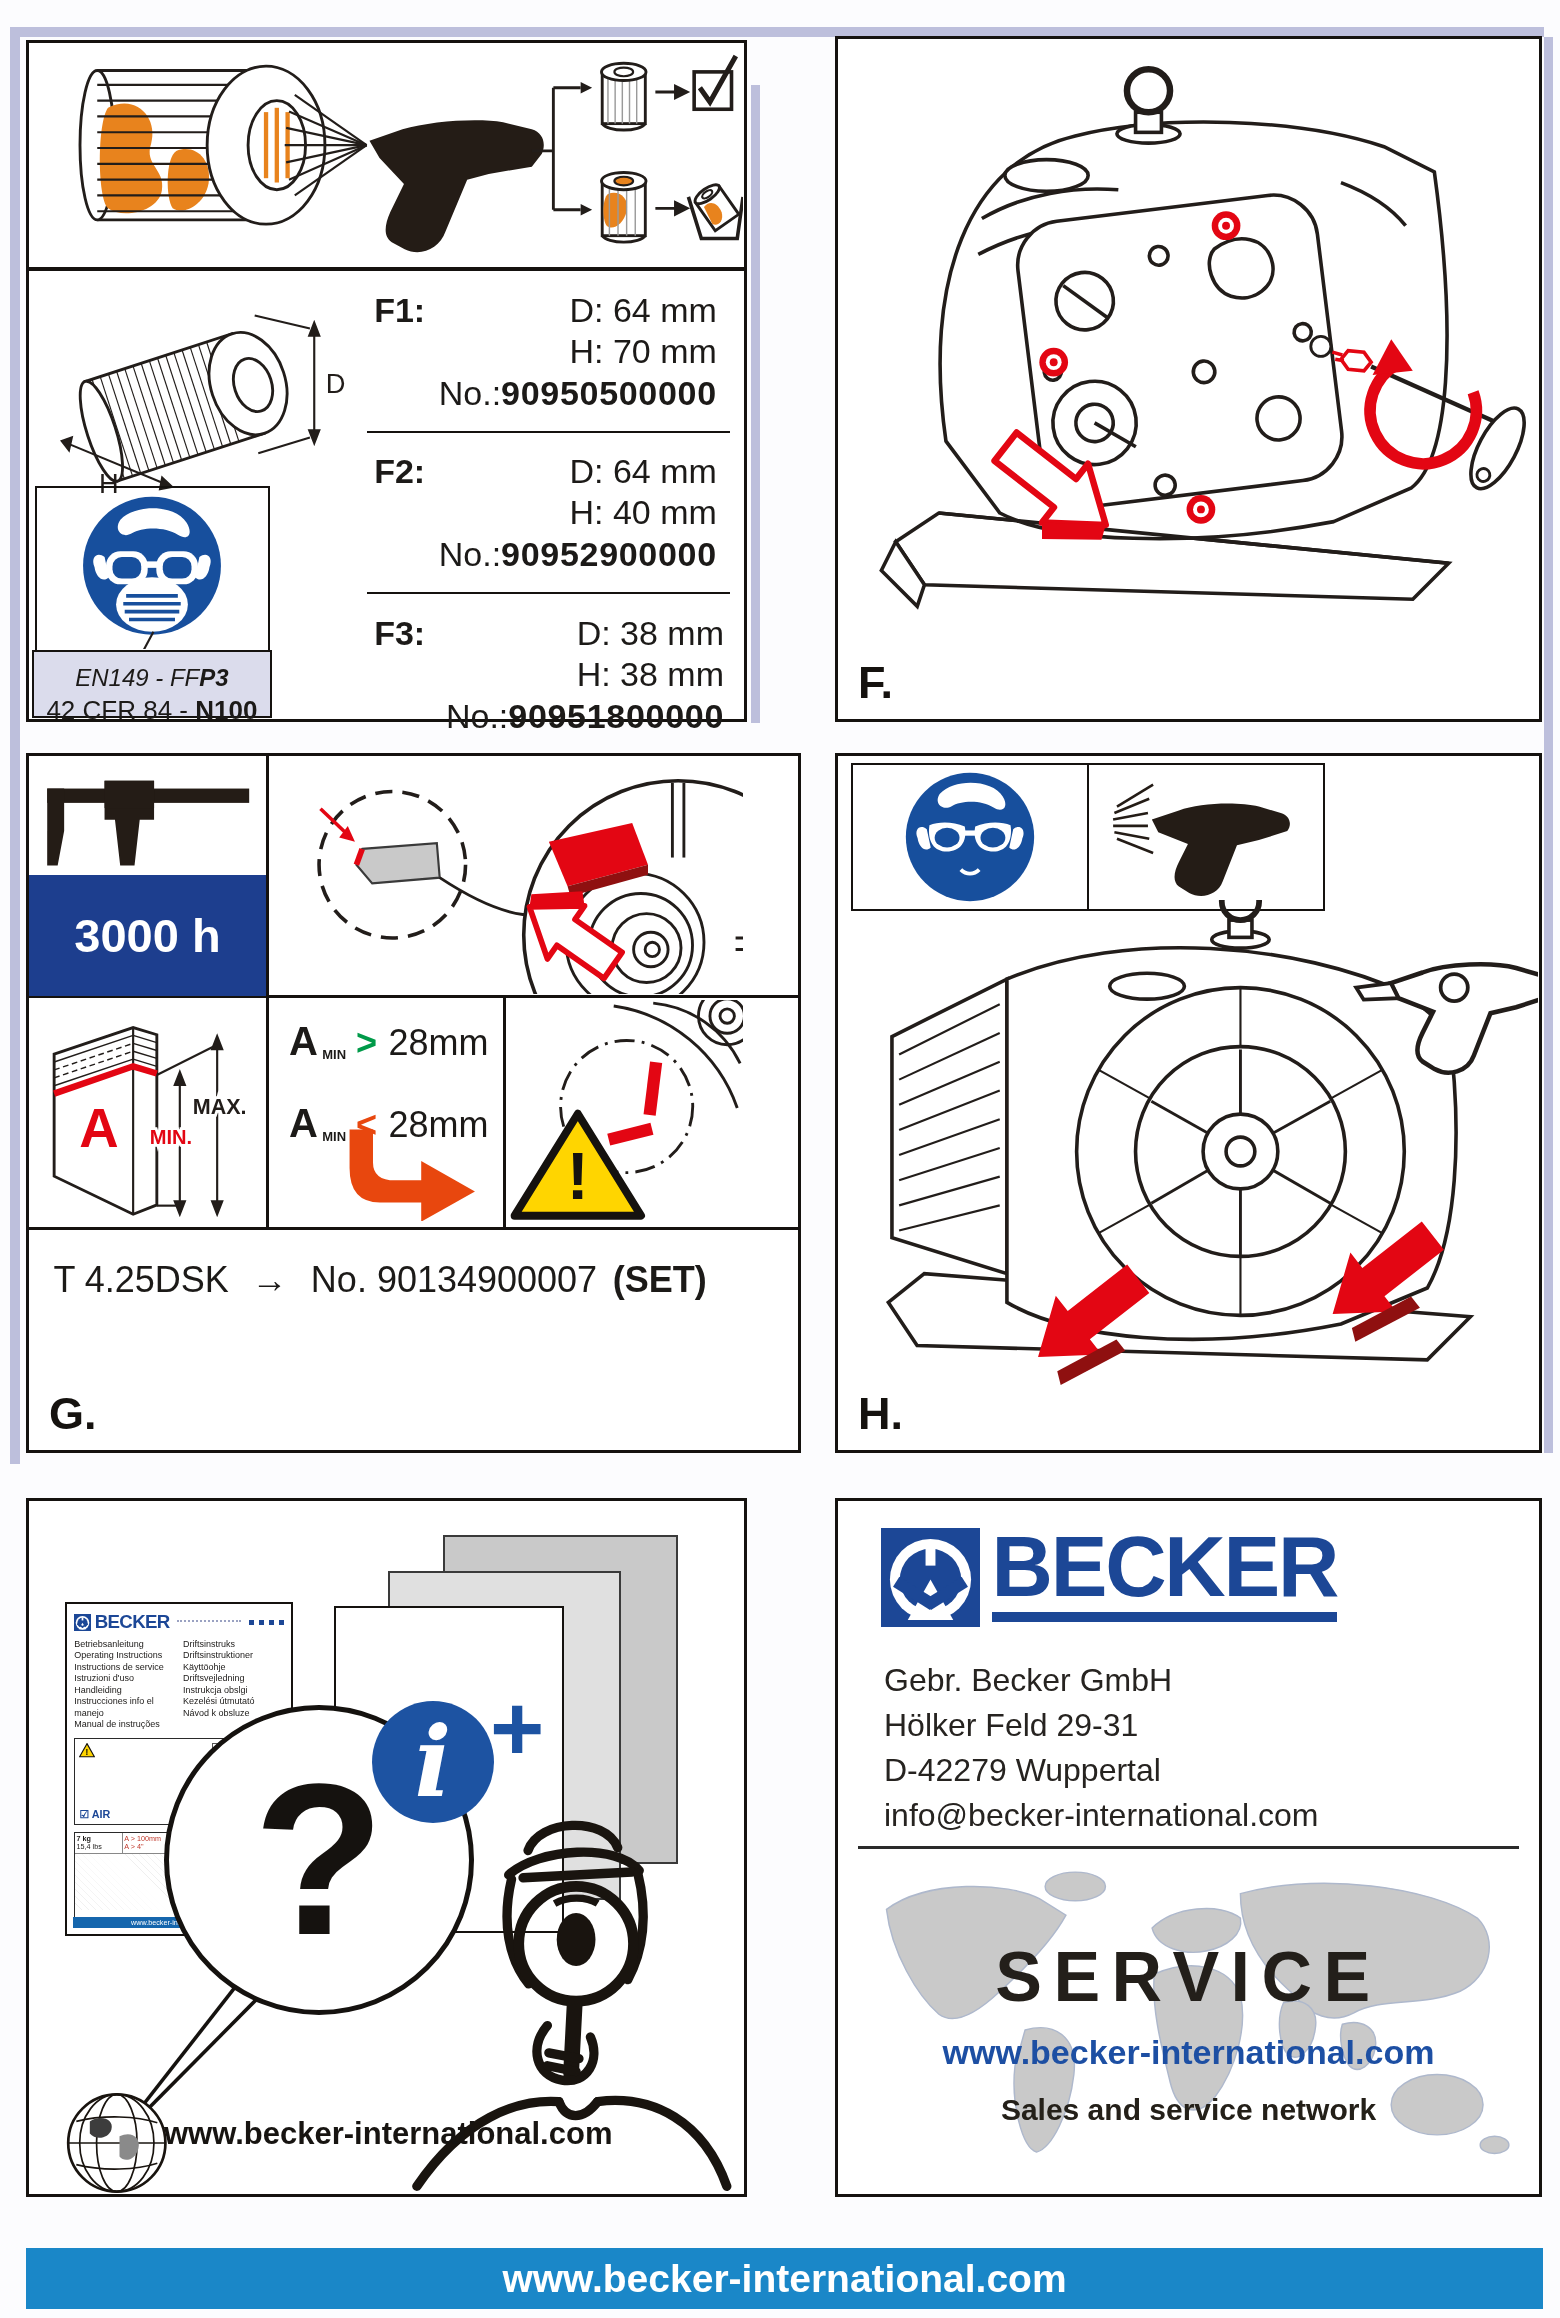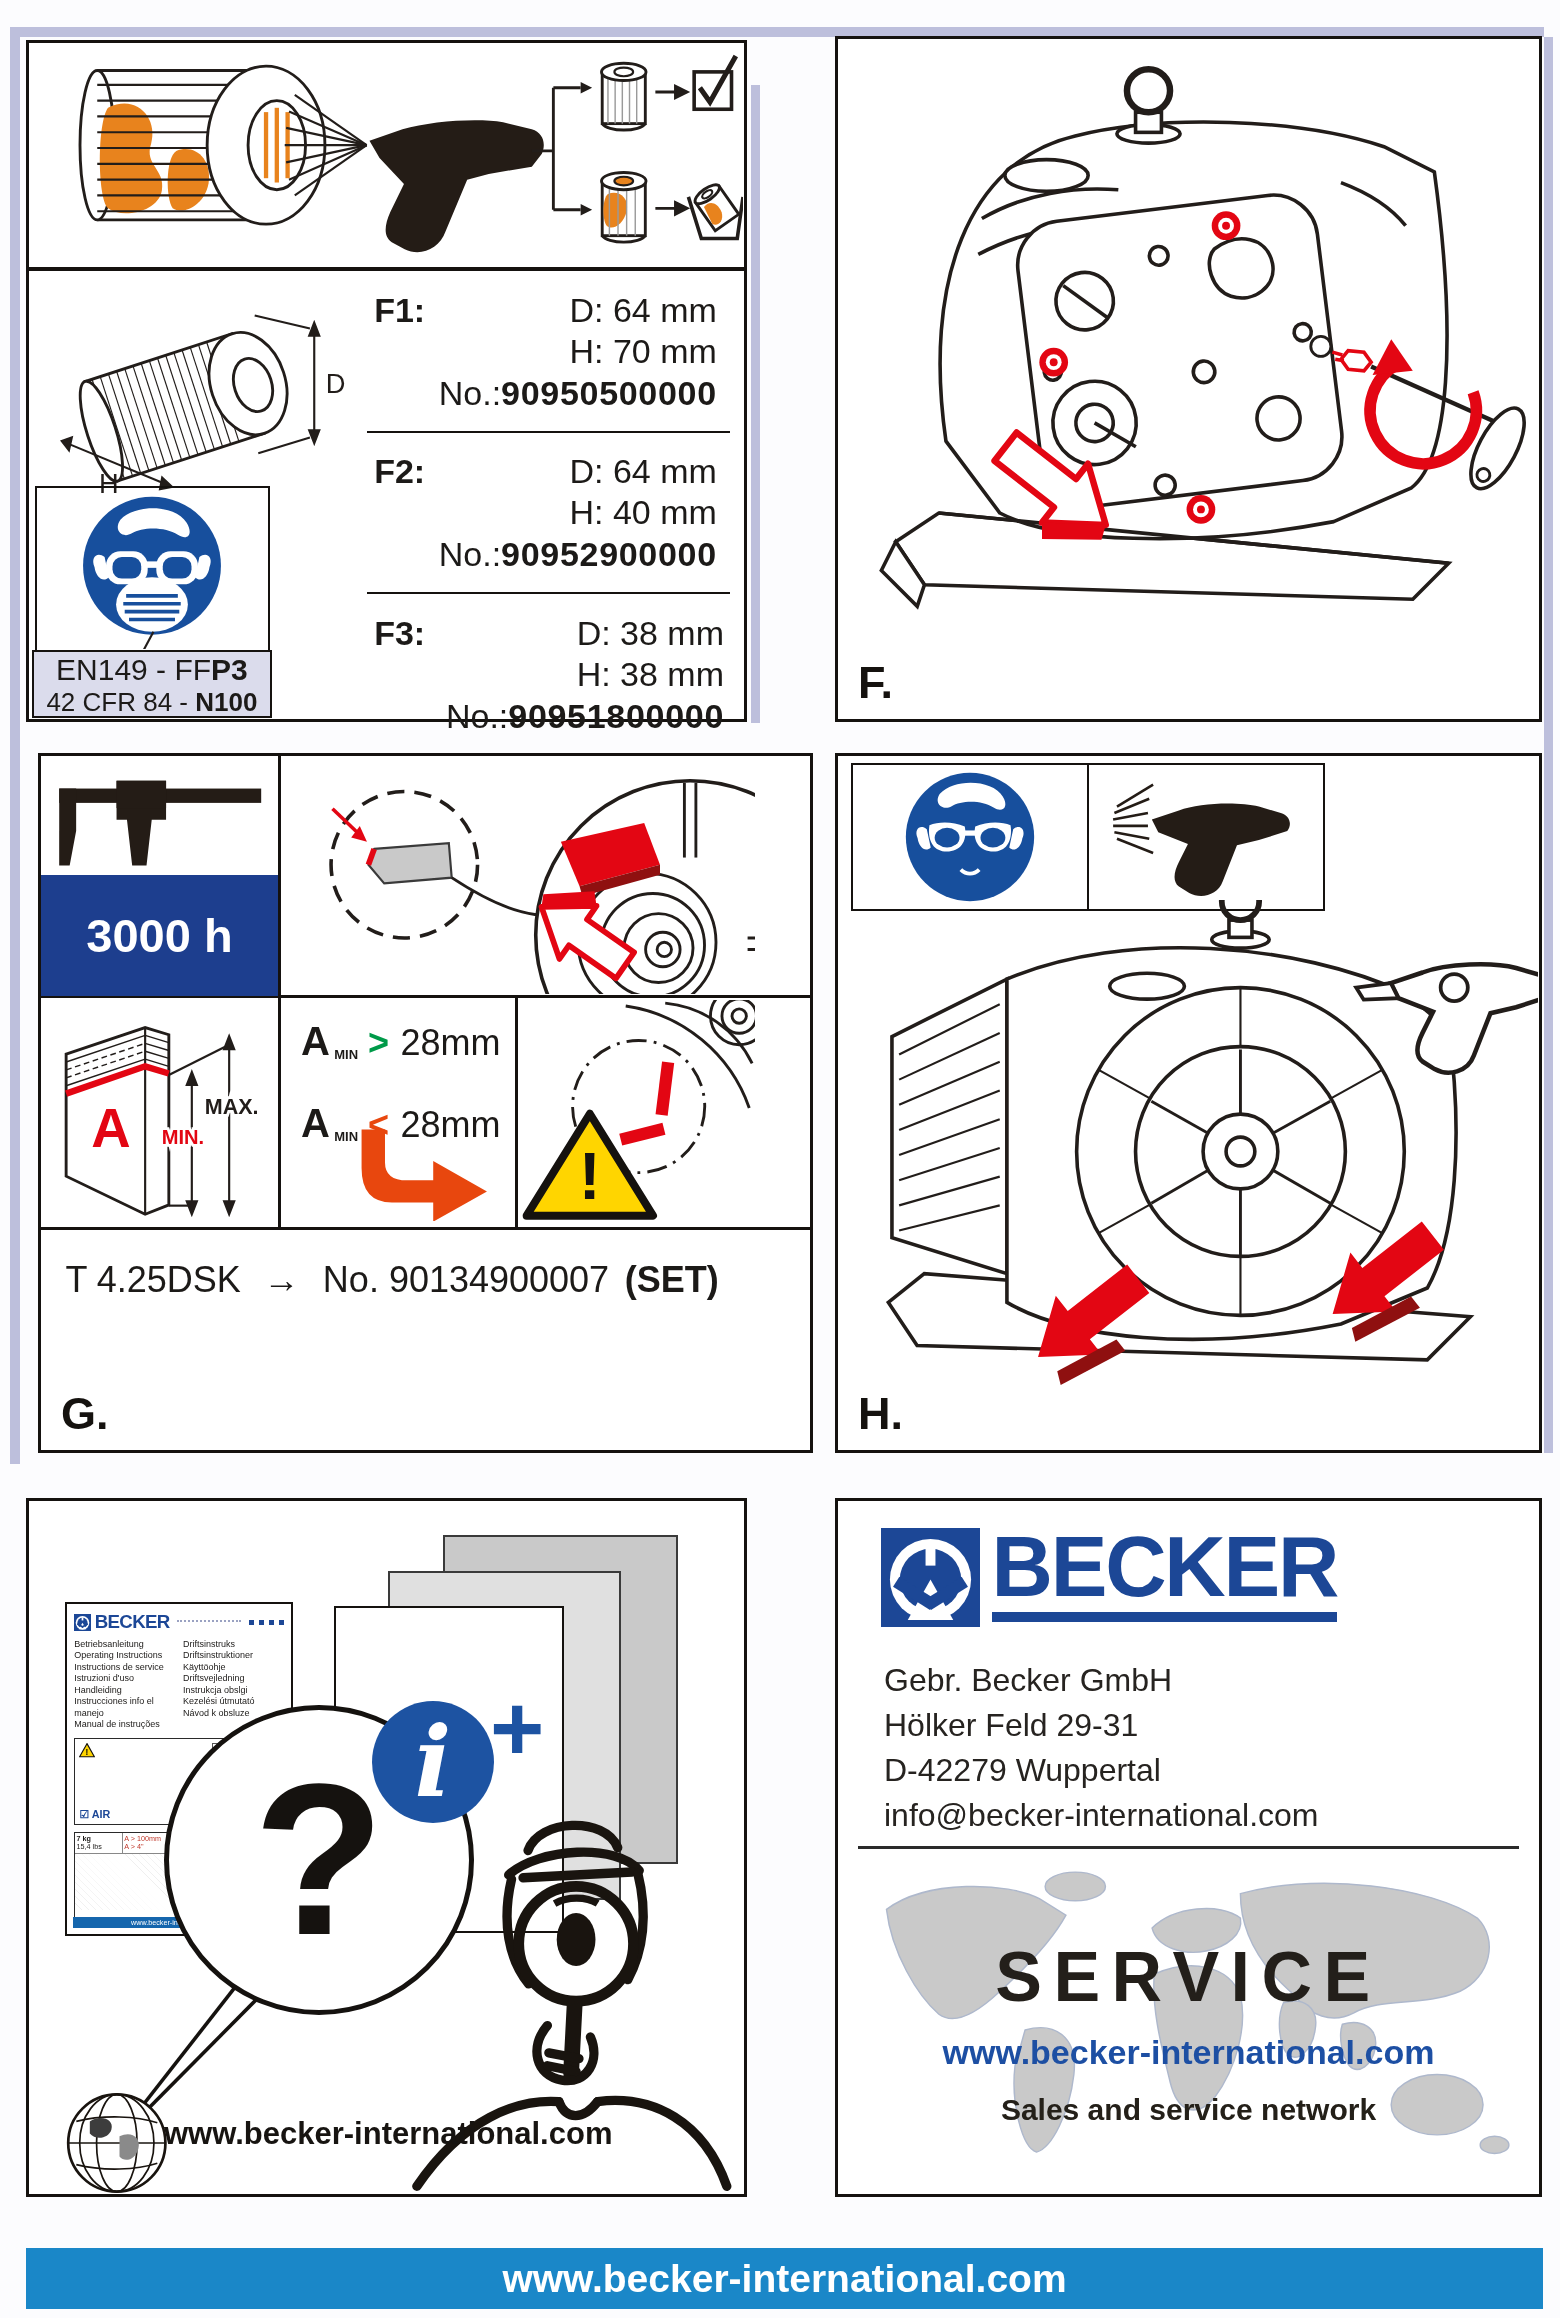--- a/index.html
+++ b/index.html
@@ -14,21 +14,21 @@
   .spec-block{padding:18.7px 13px 16px 0;}
   .spec-row{display:flex;justify-content:space-between;font-size:34px;line-height:41px;}
   .spec-label{font-weight:bold;padding-left:7.2px;}
   .spec-no{display:flex;justify-content:flex-end;font-size:34px;line-height:43px;}
   .spec-no b{letter-spacing:0.7px;}
   .spec-sep{border-bottom:2.9px solid #15120f;margin-right:7.2px;}
   #mask-box{position:absolute;left:5.7px;top:443px;width:231px;height:164px;border:2.9px solid #15120f;
             display:flex;align-items:center;justify-content:center;}
   #standards-box{position:absolute;left:2.9px;top:607px;width:240px;height:68px;background:#dbdcec;
             border:2.9px solid #15120f;box-sizing:border-box;text-align:center;}
-  #standards-box .l1{font-size:30px;line-height:36px;margin-top:0;}
+  #standards-box .l1{font-size:24px;line-height:36px;margin-top:8px;font-style:italic;}
   #standards-box .l2{font-size:26px;line-height:29px;}
   
   .panel-letter{position:absolute;left:20px;bottom:10px;font-size:45px;font-weight:bold;color:#15120f;}
   
   .gline{position:absolute;background:#15120f;}
   #cell-3000{position:absolute;left:0;top:119px;width:237px;height:121px;background:#1d3e8e;
              color:#fff;font-weight:bold;font-size:47px;display:flex;align-items:center;justify-content:center;}
   .amin-row{display:flex;align-items:baseline;font-size:36px;margin:18.7px 0 0 20px;}
   .amin-row .A{font-weight:bold;font-size:40px;}
   .amin-row .sub{font-size:13px;font-weight:bold;margin:0 10px 0 4.3px;position:relative;top:4.3px;}
@@ -360,21 +360,21 @@
     </g>
 
     <g transform="rotate(38 300 620)">
       <path d="M215,595 L320,595 L320,568 L392,620 L320,672 L320,645 L215,645 Z" fill="#fff" stroke="#e30613" stroke-width="9" stroke-linejoin="round"></path>
       <path d="M320,672 L392,620 L400,640 L334,690 Z" fill="#e30613"></path>
     </g>
   </svg>
   <div class="panel-letter">F.</div>
 </div>
 
-<div class="panel" id="panel-g" style="left:38px;top:753px;width:775px;height:700px;">
+<div class="panel" id="panel-g" style="left:26px;top:753px;width:775px;height:700px;">
 
   <div class="gline" style="left:0;top:239px;width:100%;height:2.9px;"></div>
   <div class="gline" style="left:0;top:471px;width:100%;height:2.9px;"></div>
   <div class="gline" style="left:237px;top:0;width:2.9px;height:474px;"></div>
   <div class="gline" style="left:474px;top:242px;width:2.9px;height:229px;"></div>
 
   <svg class="abs" style="left:13px;top:13px;" width="215" height="101" viewBox="0 0 330 155">
     <g fill="#241c16">
       <rect x="8" y="30" width="310" height="22"></rect>
       <path d="M8,30 L34,30 L34,95 L24,148 L8,148 Z"></path>

